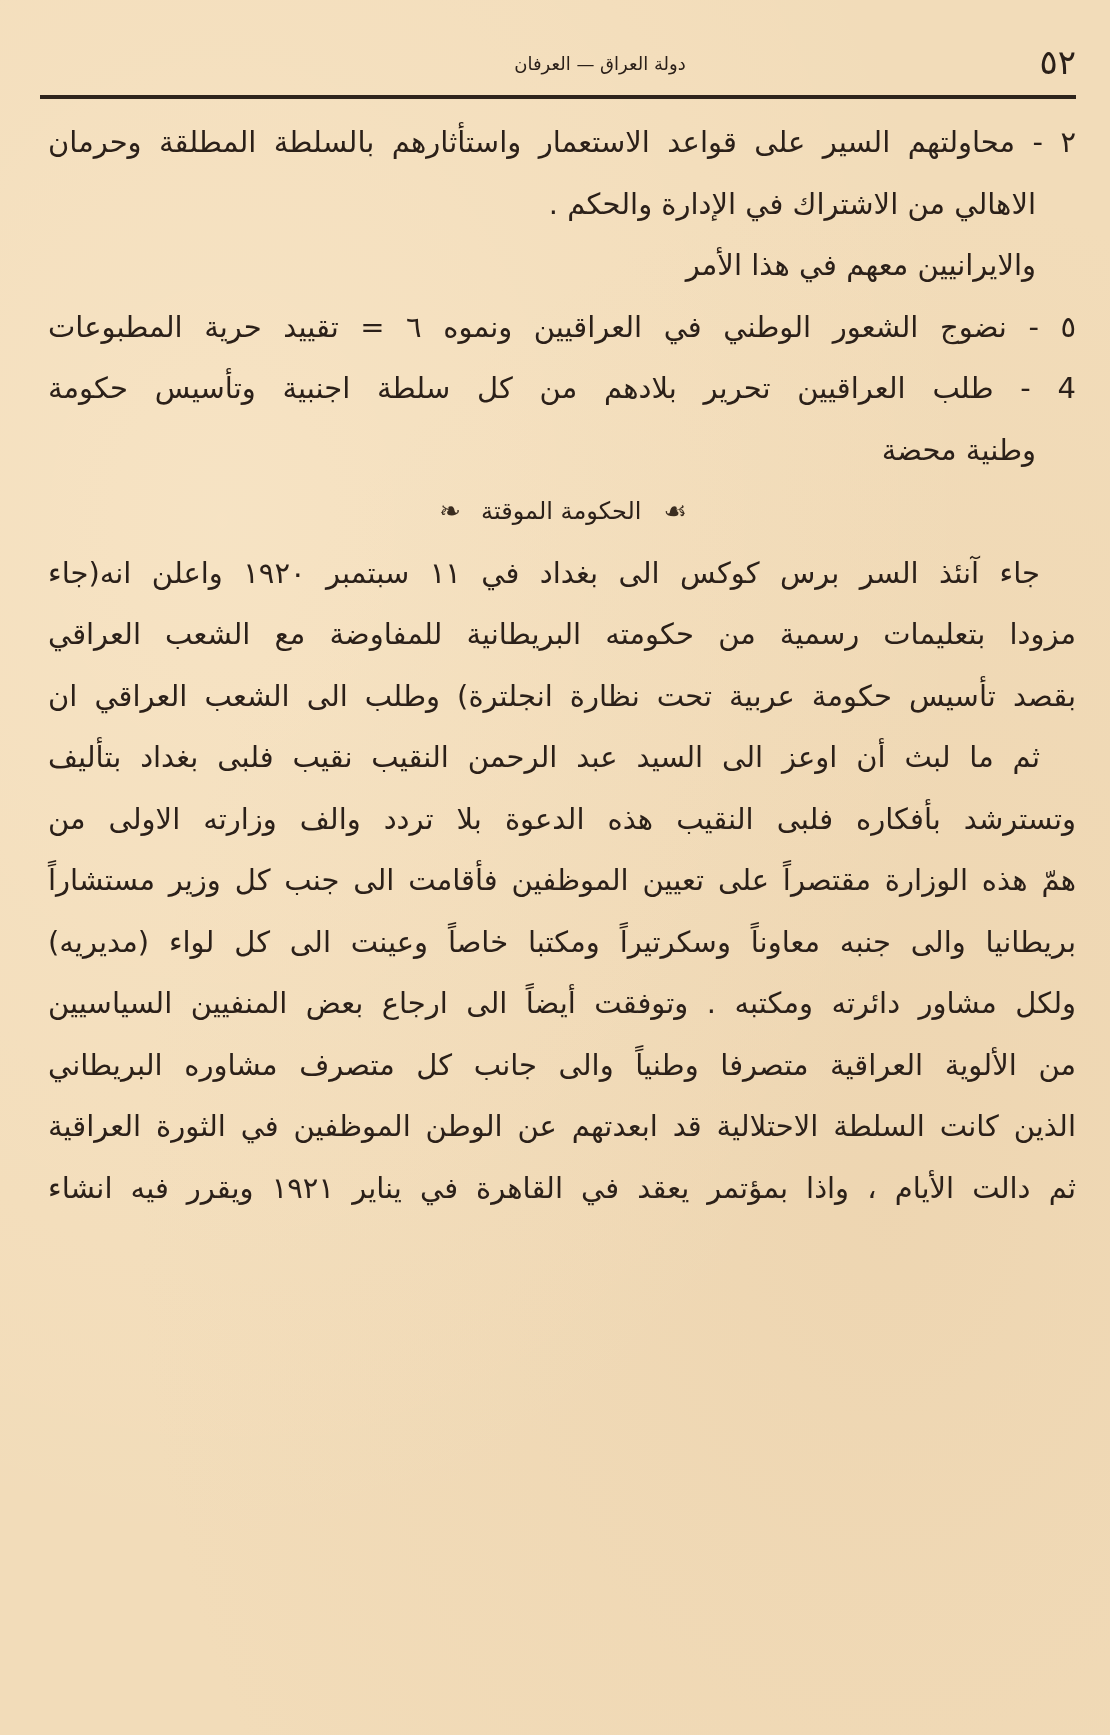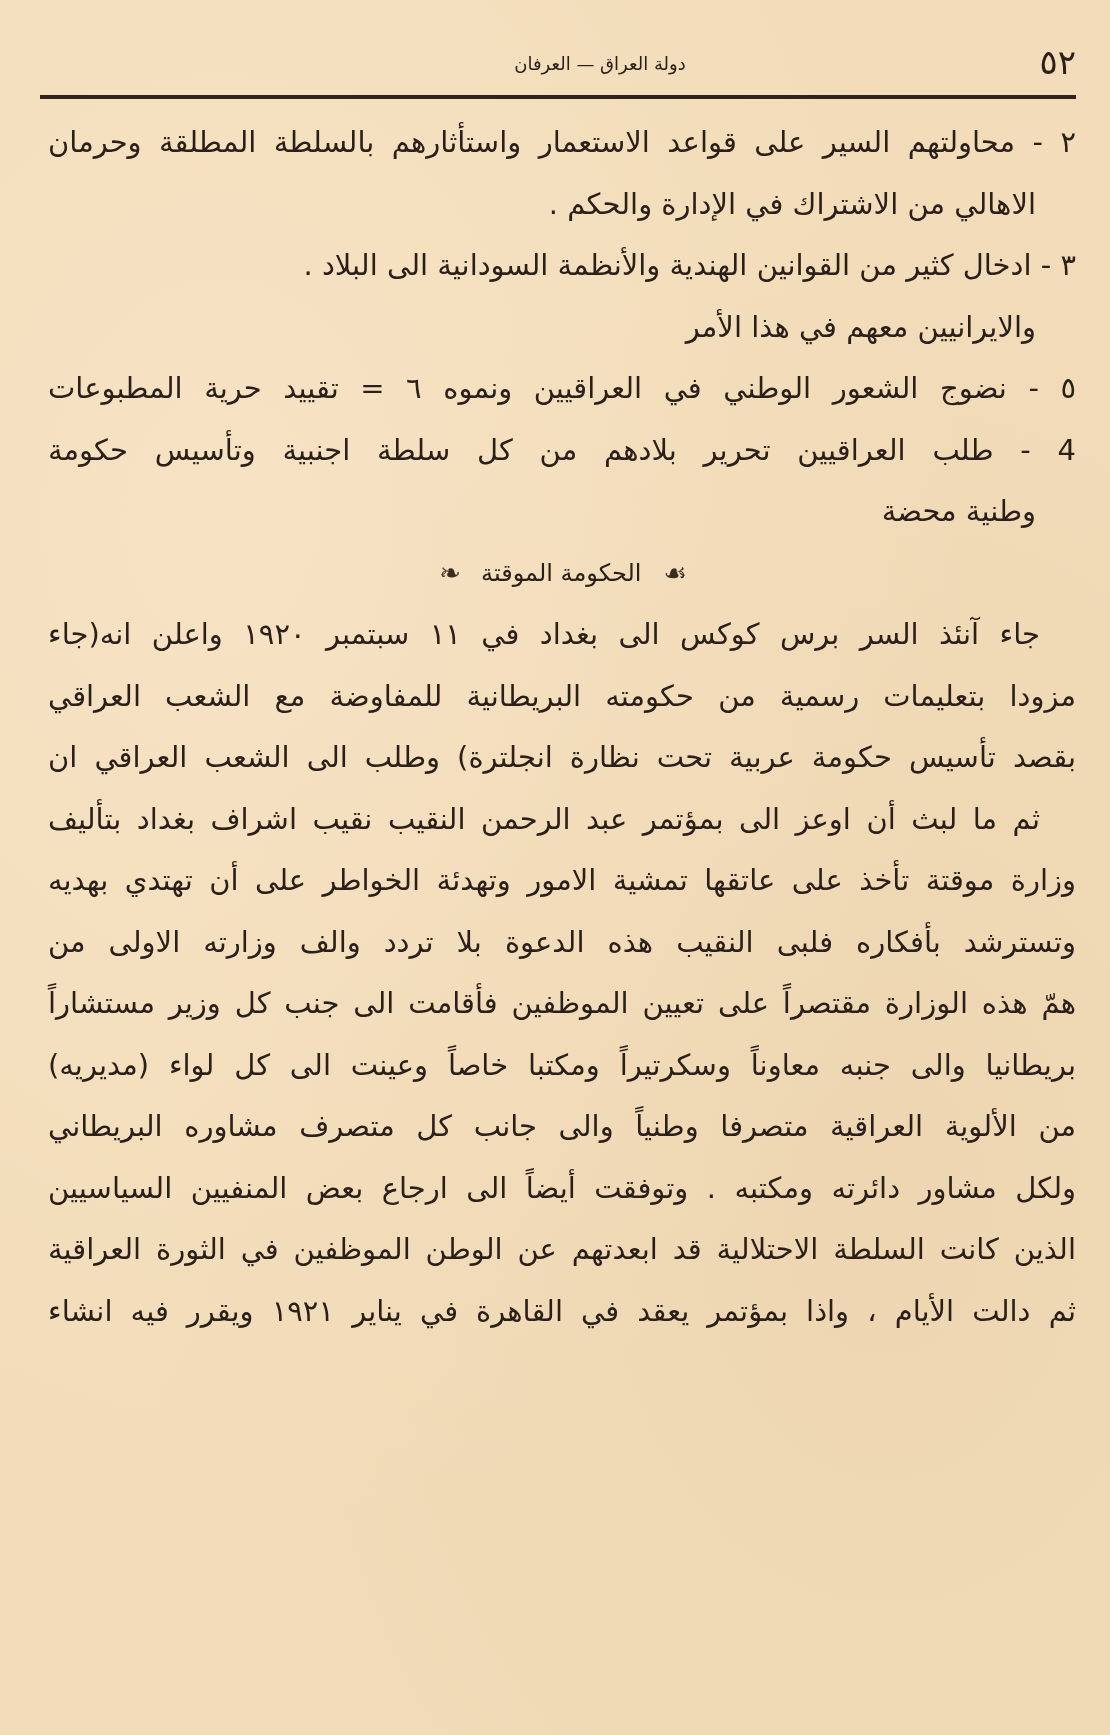--- a/index.html
+++ b/index.html
@@ -106,40 +106,38 @@
     <div class="page-number">٥٢</div>
     <div class="running-title">دولة العراق — العرفان</div>
   </div>
 
   <div class="rule"></div>
 
   <div class="body-text">
 
     <span class="line">٢ - محاولتهم السير على قواعد الاستعمار واستأثارهم بالسلطة المطلقة وحرمان</span>
     <span class="line indent-list">الاهالي من الاشتراك في الإدارة والحكم .</span>
-    <span class="line short">٣ - ادخال كثير من القوانين الهندية والأنظمة السودانية الى البلاد .</span>
     <span class="line indent-list">والايرانيين معهم في هذا الأمر</span>
     <span class="line">٥ - نضوج الشعور الوطني في العراقيين ونموه    ٦ = تقييد حرية المطبوعات</span>
     <span class="line">4 - طلب العراقيين تحرير بلادهم من كل سلطة اجنبية وتأسيس حكومة</span>
     <span class="line indent-list">وطنية محضة</span>
 
     <div class="heading-row">
       <span class="ornament">☙</span>
       <span>الحكومة الموقتة</span>
       <span class="ornament">❧</span>
     </div>
 
     <span class="line para-start">جاء آنئذ السر برس كوكس الى بغداد في ١١ سبتمبر ١٩٢٠ واعلن انه(جاء</span>
     <span class="line">مزودا بتعليمات رسمية من حكومته البريطانية للمفاوضة مع الشعب العراقي</span>
     <span class="line">بقصد تأسيس حكومة عربية تحت نظارة انجلترة) وطلب الى الشعب العراقي ان</span>
 
-    <span class="line para-start">ثم ما لبث أن اوعز الى بمؤتمر عبد الرحمن النقيب نقيب اشراف بغداد بتأليف</span>
-    <span class="line">وزارة موقتة تأخذ على عاتقها تمشية الامور وتهدئة الخواطر على أن تهتدي بهديه</span>
+    <span class="line para-start">ثم ما لبث أن اوعز الى السيد عبد الرحمن النقيب نقيب فلبى بغداد بتأليف</span>
     <span class="line">وتسترشد بأفكاره فلبى النقيب هذه الدعوة بلا تردد والف وزارته الاولى من</span>
     <span class="line">همّ هذه الوزارة مقتصراً على تعيين الموظفين فأقامت الى جنب كل وزير مستشاراً</span>
     <span class="line">بريطانيا والى جنبه معاوناً وسكرتيراً ومكتبا خاصاً وعينت الى كل لواء (مديريه)</span>
+    <span class="line">ولكل مشاور دائرته ومكتبه . وتوفقت أيضاً الى ارجاع بعض المنفيين السياسيين</span>
     <span class="line">من الألوية العراقية متصرفا وطنياً والى جانب كل متصرف مشاوره البريطاني</span>
-    <span class="line">ولكل مشاور دائرته ومكتبه . وتوفقت أيضاً الى ارجاع بعض المنفيين السياسيين</span>
     <span class="line">الذين كانت السلطة الاحتلالية قد ابعدتهم عن الوطن الموظفين في الثورة العراقية</span>
     <span class="line">ثم دالت الأيام ، واذا بمؤتمر يعقد في القاهرة في يناير ١٩٢١ ويقرر فيه انشاء</span>
 
   </div>
 </div>
 
 </body></html>

